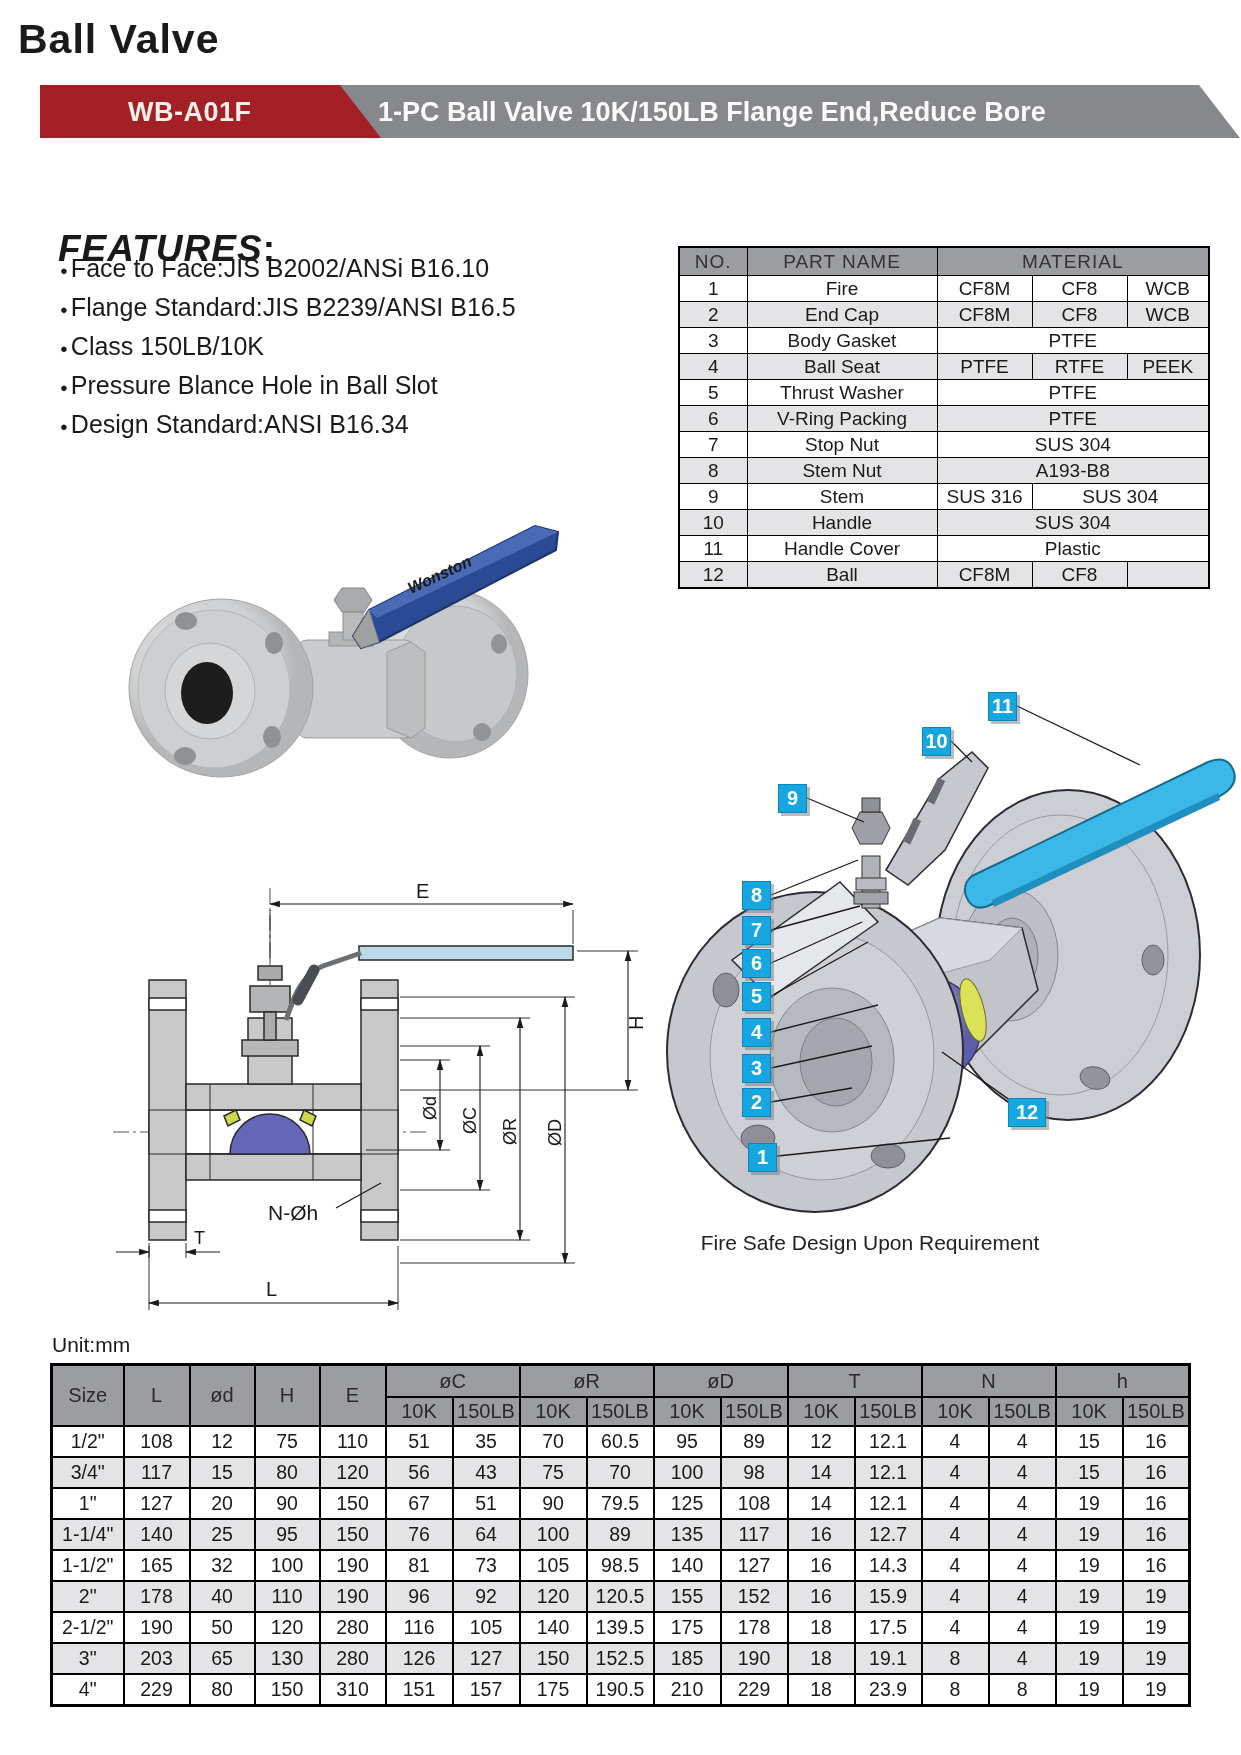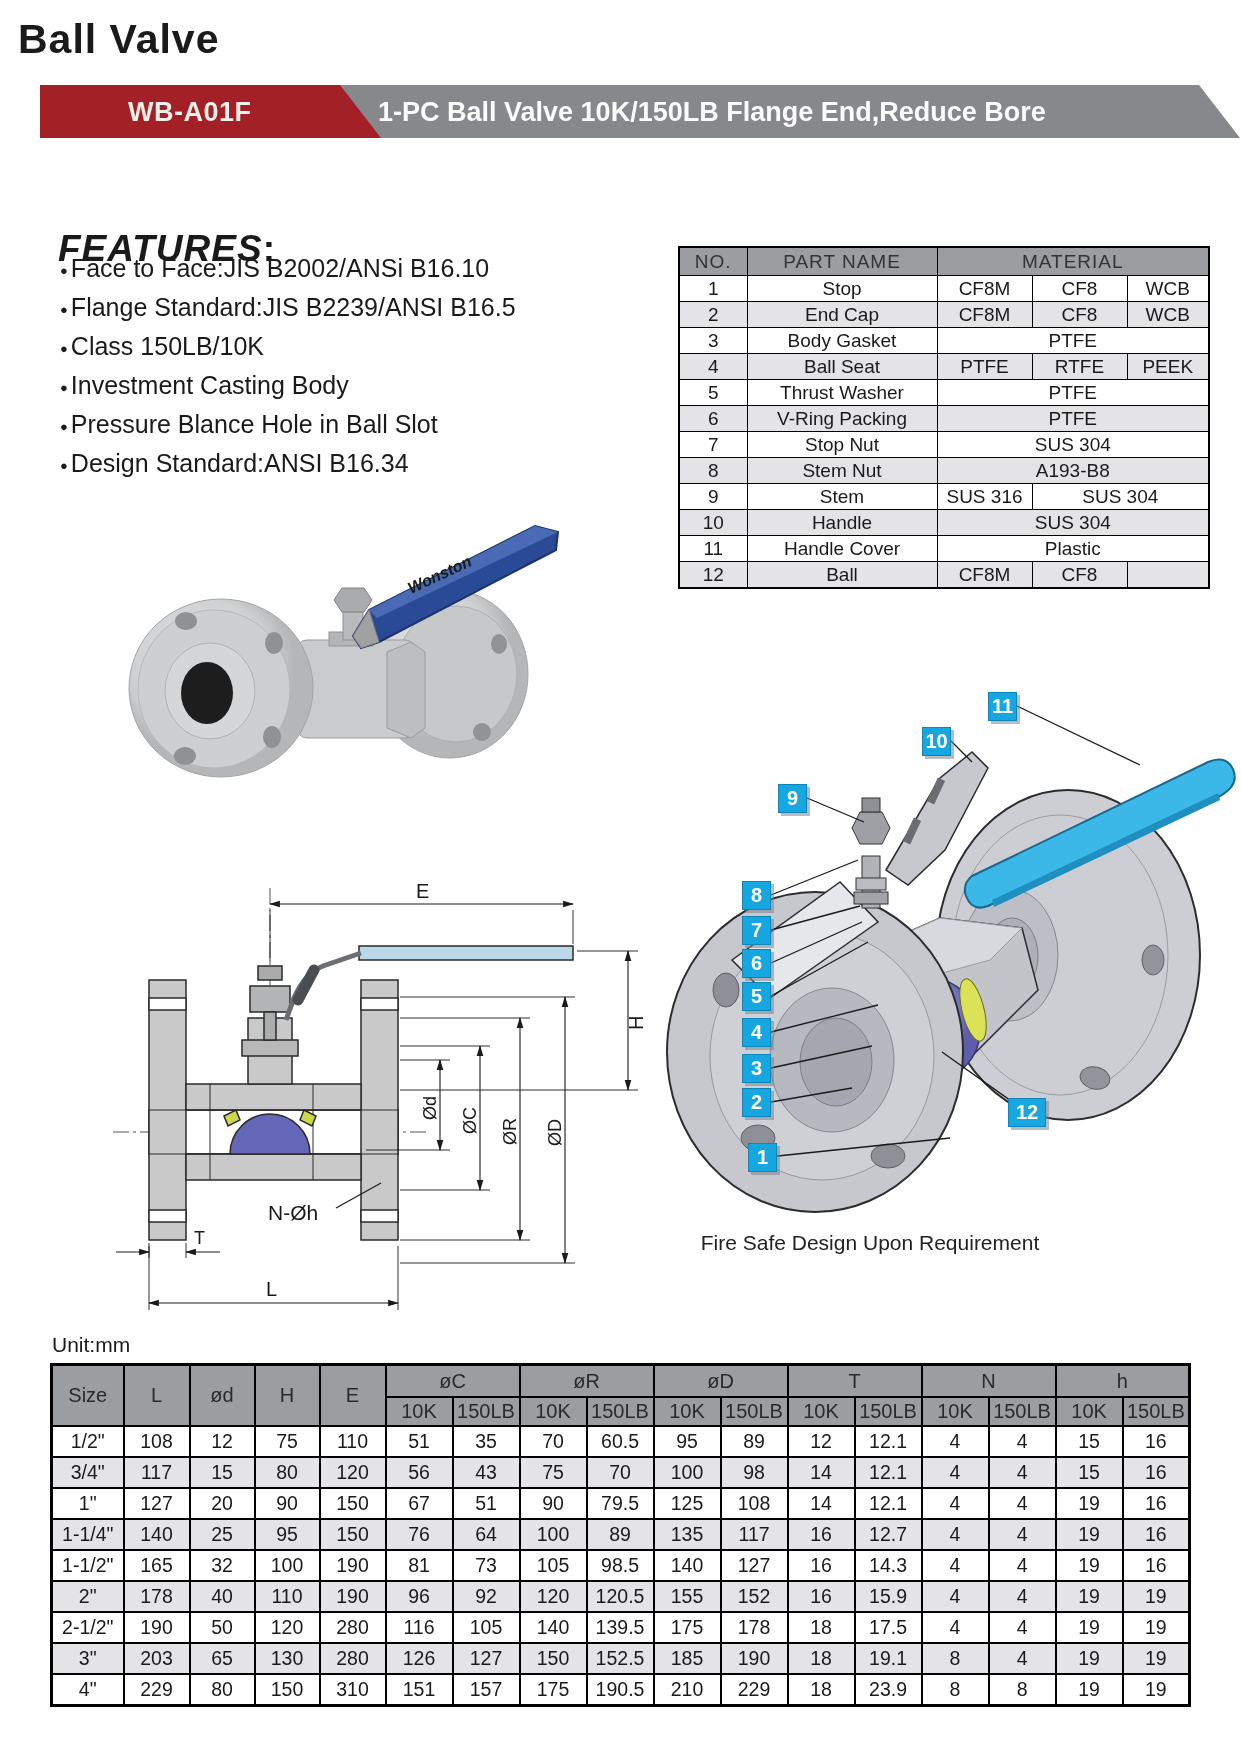--- a/index.html
+++ b/index.html
@@ -56,21 +56,20 @@
 </div>
 <div class="abs banner-gray">
   <span>1-PC Ball Valve 10K/150LB Flange End,Reduce Bore</span>
 </div>
 
 <div class="abs features-heading"><span class="fh">FEATURES</span><span>:</span></div>
 <ul class="abs features-list" id="features-list">
     <li>Face to Face:JIS B2002/ANSi B16.10</li>
     <li>Flange Standard:JIS B2239/ANSI B16.5</li>
     <li>Class 150LB/10K</li>
-    <li>Investment Casting Body</li>
     <li>Pressure Blance Hole in Ball Slot</li>
     <li>Design Standard:ANSI B16.34</li>
   </ul>
 
 <table class="abs parts-table">
   <colgroup>
       <col style="width:68px">
       <col style="width:190px">
       <col style="width:95px">
       <col style="width:95px">
@@ -79,21 +78,21 @@
   <thead>
     <tr>
       <th>NO.</th>
       <th>PART NAME</th>
       <th colspan="3">MATERIAL</th>
     </tr>
   </thead>
   <tbody id="parts-tbody">
       <tr>
         <td>1</td>
-        <td>Stop</td>
+        <td>Fire</td>
         <td>CF8M</td>
         <td>CF8</td>
         <td>WCB</td>
       </tr>
       <tr class="alt">
         <td>2</td>
         <td>End Cap</td>
         <td>CF8M</td>
         <td>CF8</td>
         <td>WCB</td>

